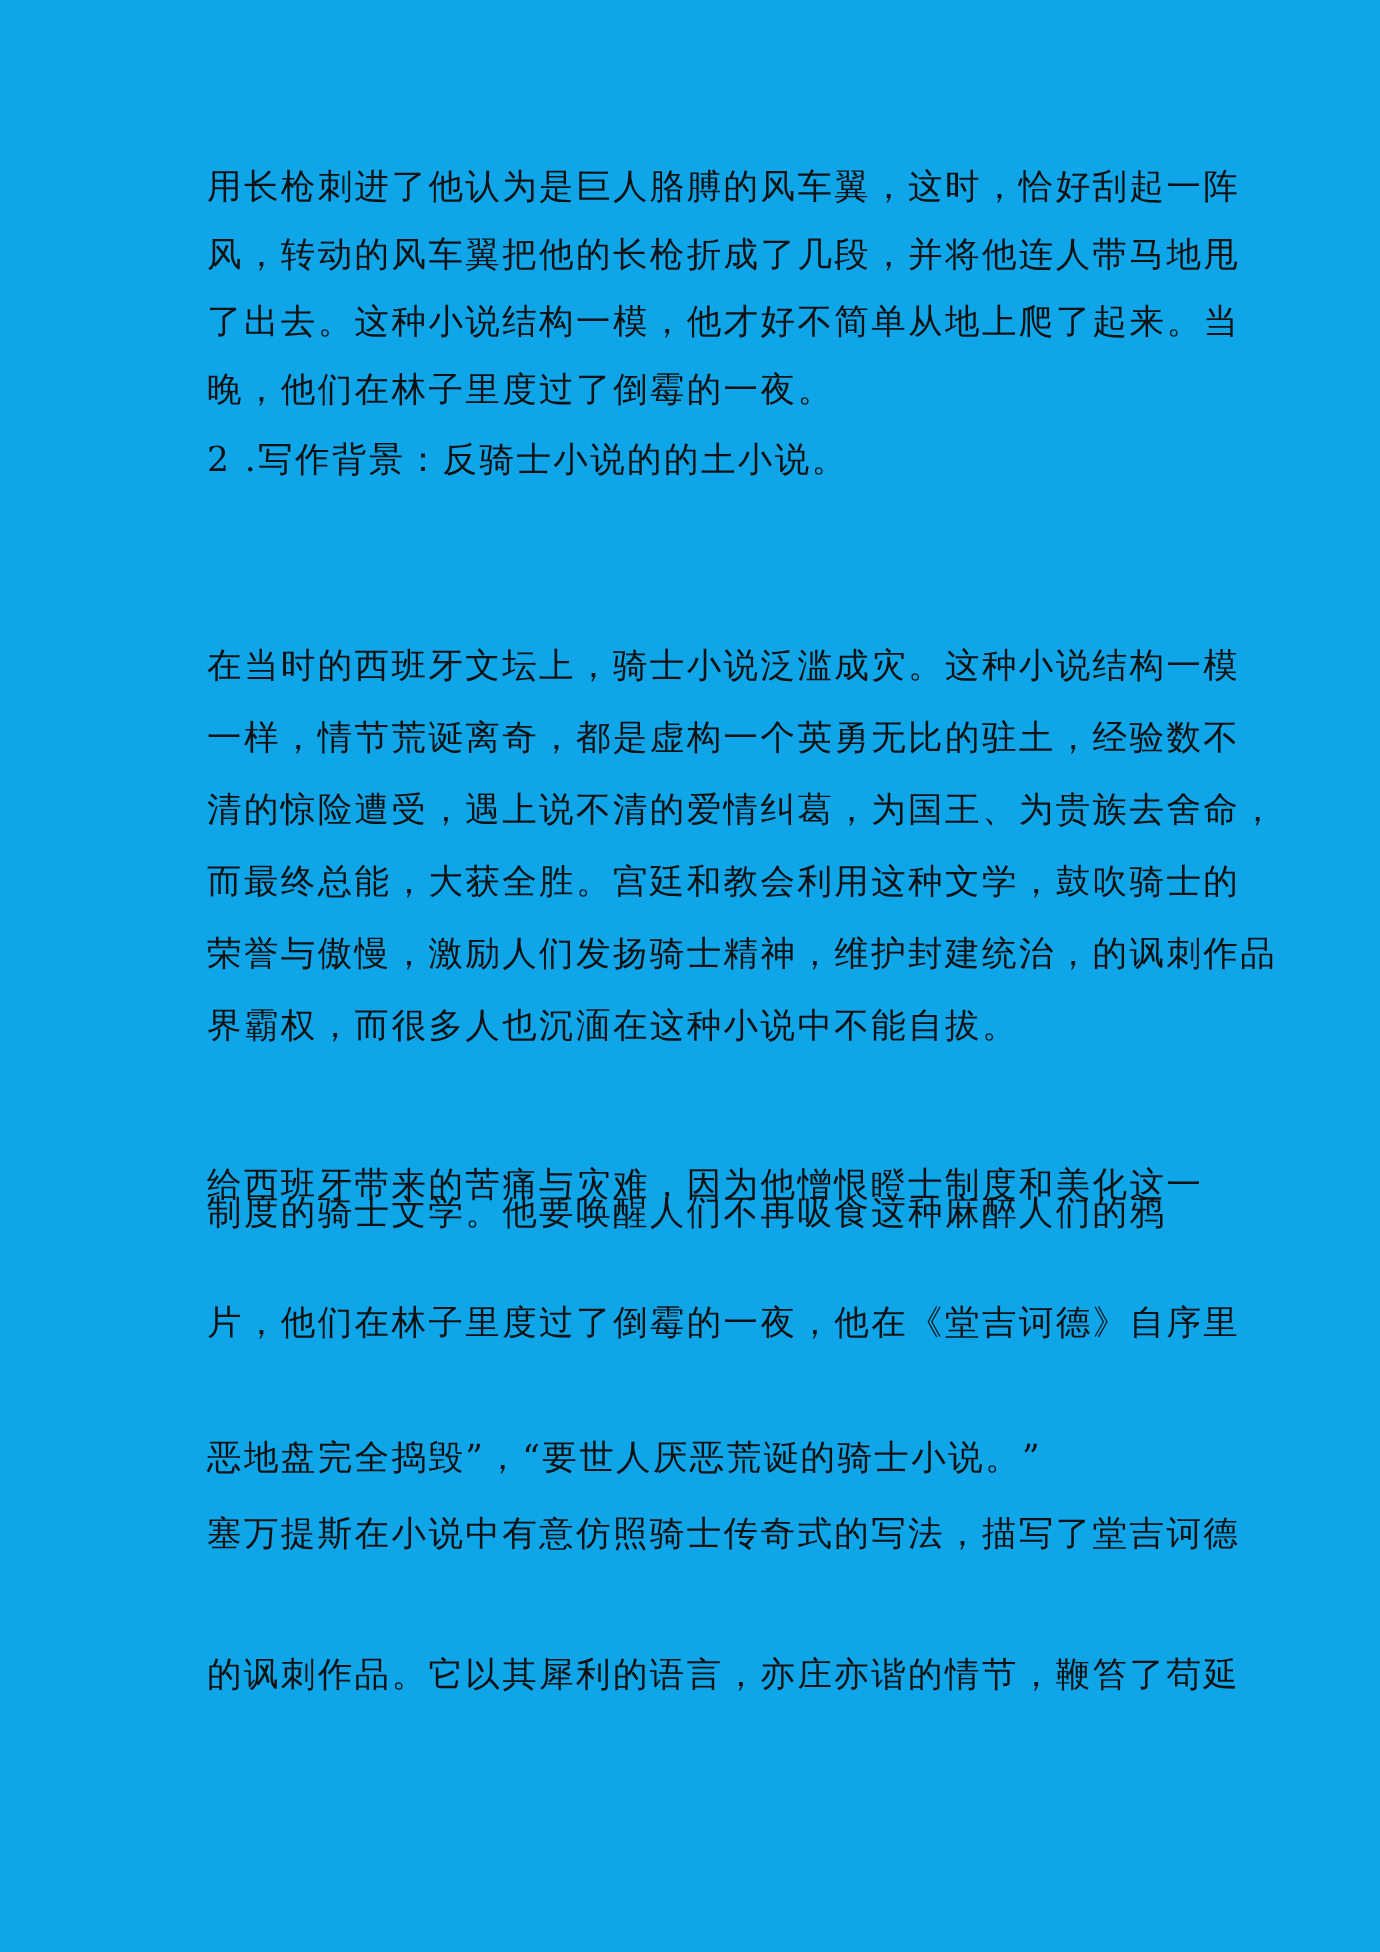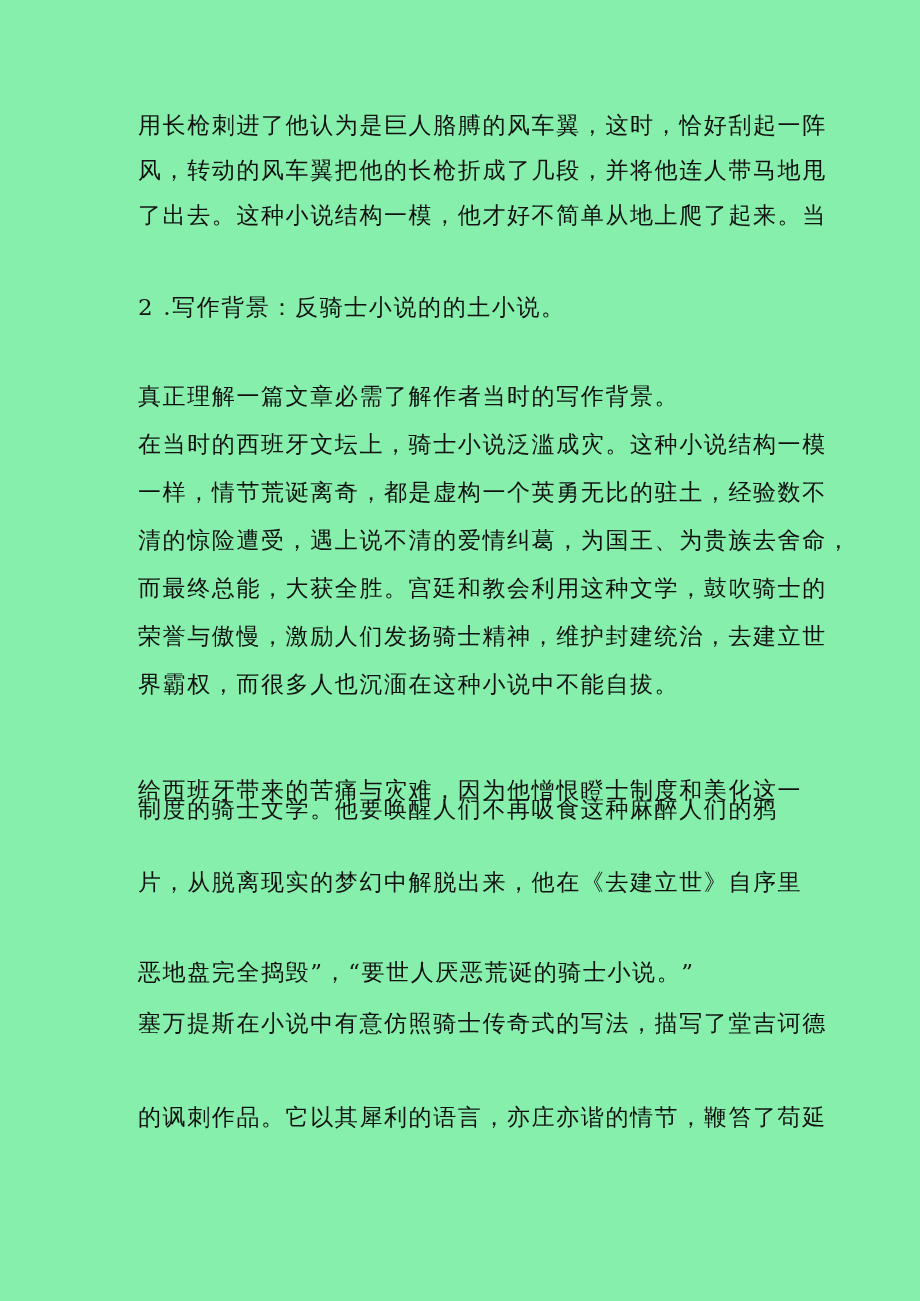--- a/index.html
+++ b/index.html
@@ -12,45 +12,45 @@
       height: 1301px;
       position: relative;
       overflow: hidden;
       font-family: "DejaVu Serif", "Liberation Serif", serif;
       color: #111111;
     }
     .page {
       position: absolute;
       left: 0; top: 0;
       width: 920px; height: 1301px;
-      background: #86efac;
+      background: #0ea5e9;
     }
     .line {
       position: absolute;
       left: 138px;
       font-size: 23px;
       line-height: 30px;
       white-space: nowrap;
       letter-spacing: 1.6px;
     }
   </style>
 </head>
 <body>
 
 <div class="page">
   <div class="line" style="top:110px">用长枪刺进了他认为是巨人胳膊的风车翼，这时，恰好刮起一阵</div>
   <div class="line" style="top:155px">风，转动的风车翼把他的长枪折成了几段，并将他连人带马地甩</div>
   <div class="line" style="top:200px">了出去。这种小说结构一模，他才好不简单从地上爬了起来。当</div>
+  <div class="line" style="top:245px">晚，他们在林子里度过了倒霉的一夜。</div>
   <div class="line" style="top:292px">2 .写作背景：反骑士小说的的土小说。</div>
-  <div class="line" style="top:381px">真正理解一篇文章必需了解作者当时的写作背景。</div>
   <div class="line" style="top:429px">在当时的西班牙文坛上，骑士小说泛滥成灾。这种小说结构一模</div>
   <div class="line" style="top:477px">一样，情节荒诞离奇，都是虚构一个英勇无比的驻土，经验数不</div>
   <div class="line" style="top:525px">清的惊险遭受，遇上说不清的爱情纠葛，为国王、为贵族去舍命，</div>
   <div class="line" style="top:573px">而最终总能，大获全胜。宫廷和教会利用这种文学，鼓吹骑士的</div>
-  <div class="line" style="top:621px">荣誉与傲慢，激励人们发扬骑士精神，维护封建统治，去建立世</div>
+  <div class="line" style="top:621px">荣誉与傲慢，激励人们发扬骑士精神，维护封建统治，的讽刺作品</div>
   <div class="line" style="top:669px">界霸权，而很多人也沉湎在这种小说中不能自拔。</div>
   <div class="line" style="top:775px">给西班牙带来的苦痛与灾难，因为他憎恨瞪士制度和美化这一</div>
   <div class="line" style="top:794px">制度的骑士文学。他要唤醒人们不再吸食这种麻醉人们的鸦</div>
-  <div class="line" style="top:867px">片，从脱离现实的梦幻中解脱出来，他在《去建立世》自序里</div>
+  <div class="line" style="top:867px">片，他们在林子里度过了倒霉的一夜，他在《堂吉诃德》自序里</div>
   <div class="line" style="top:957px">恶地盘完全捣毁”，“要世人厌恶荒诞的骑士小说。”</div>
   <div class="line" style="top:1008px">塞万提斯在小说中有意仿照骑士传奇式的写法，描写了堂吉诃德</div>
   <div class="line" style="top:1102px">的讽刺作品。它以其犀利的语言，亦庄亦谐的情节，鞭笞了苟延</div>
 </div>
 
 </body></html>

